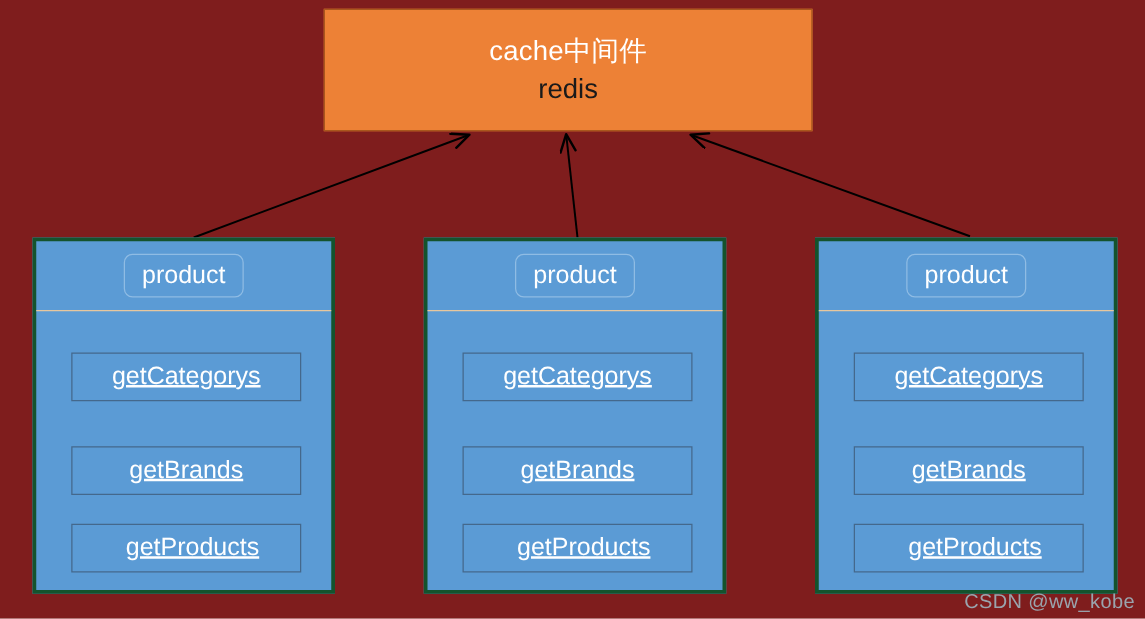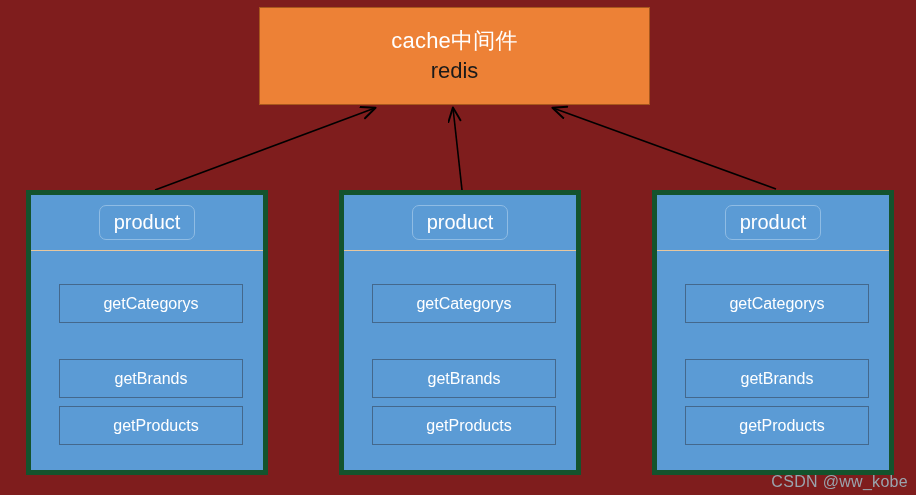--- a/index.html
+++ b/index.html
@@ -45,21 +45,21 @@
     line-height: 30px;
   }
 
   
   .service-col {
     position: absolute;
     top: 190px;
     width: 242px;
     height: 285px;
     background: #5B9BD5;
-    border: 5px solid #14532d;
+    border: 3px solid #14532d;
     box-sizing: border-box;
   }
   .col-1 { left: 26px; }
   .col-2 { left: 339px; }
   .col-3 { left: 652px; }
 
   .service-title-wrap {
     position: absolute;
     left: 0;
     top: 0;
@@ -88,29 +88,30 @@
   }
 
   .method-box {
     position: absolute;
     left: 28px;
     width: 184px;
     height: 39px;
     border: 1px solid #44688C;
     box-sizing: border-box;
     color: #ffffff;
-    font-size: 16px;
+    font-size: 20px;
     display: flex;
     align-items: center;
     justify-content: center;
     background: transparent;
+    text-decoration: underline;
   }
   .m-1 { top: 89px; }
   .m-2 { top: 164px; }
-  .m-3 { top: 211px; padding-left: 10px; }
+  .m-3 { top: 226px; padding-left: 10px; }
 
   
   .arrows {
     position: absolute;
     left: 0;
     top: 0;
     width: 916px;
     height: 495px;
     pointer-events: none;
   }

